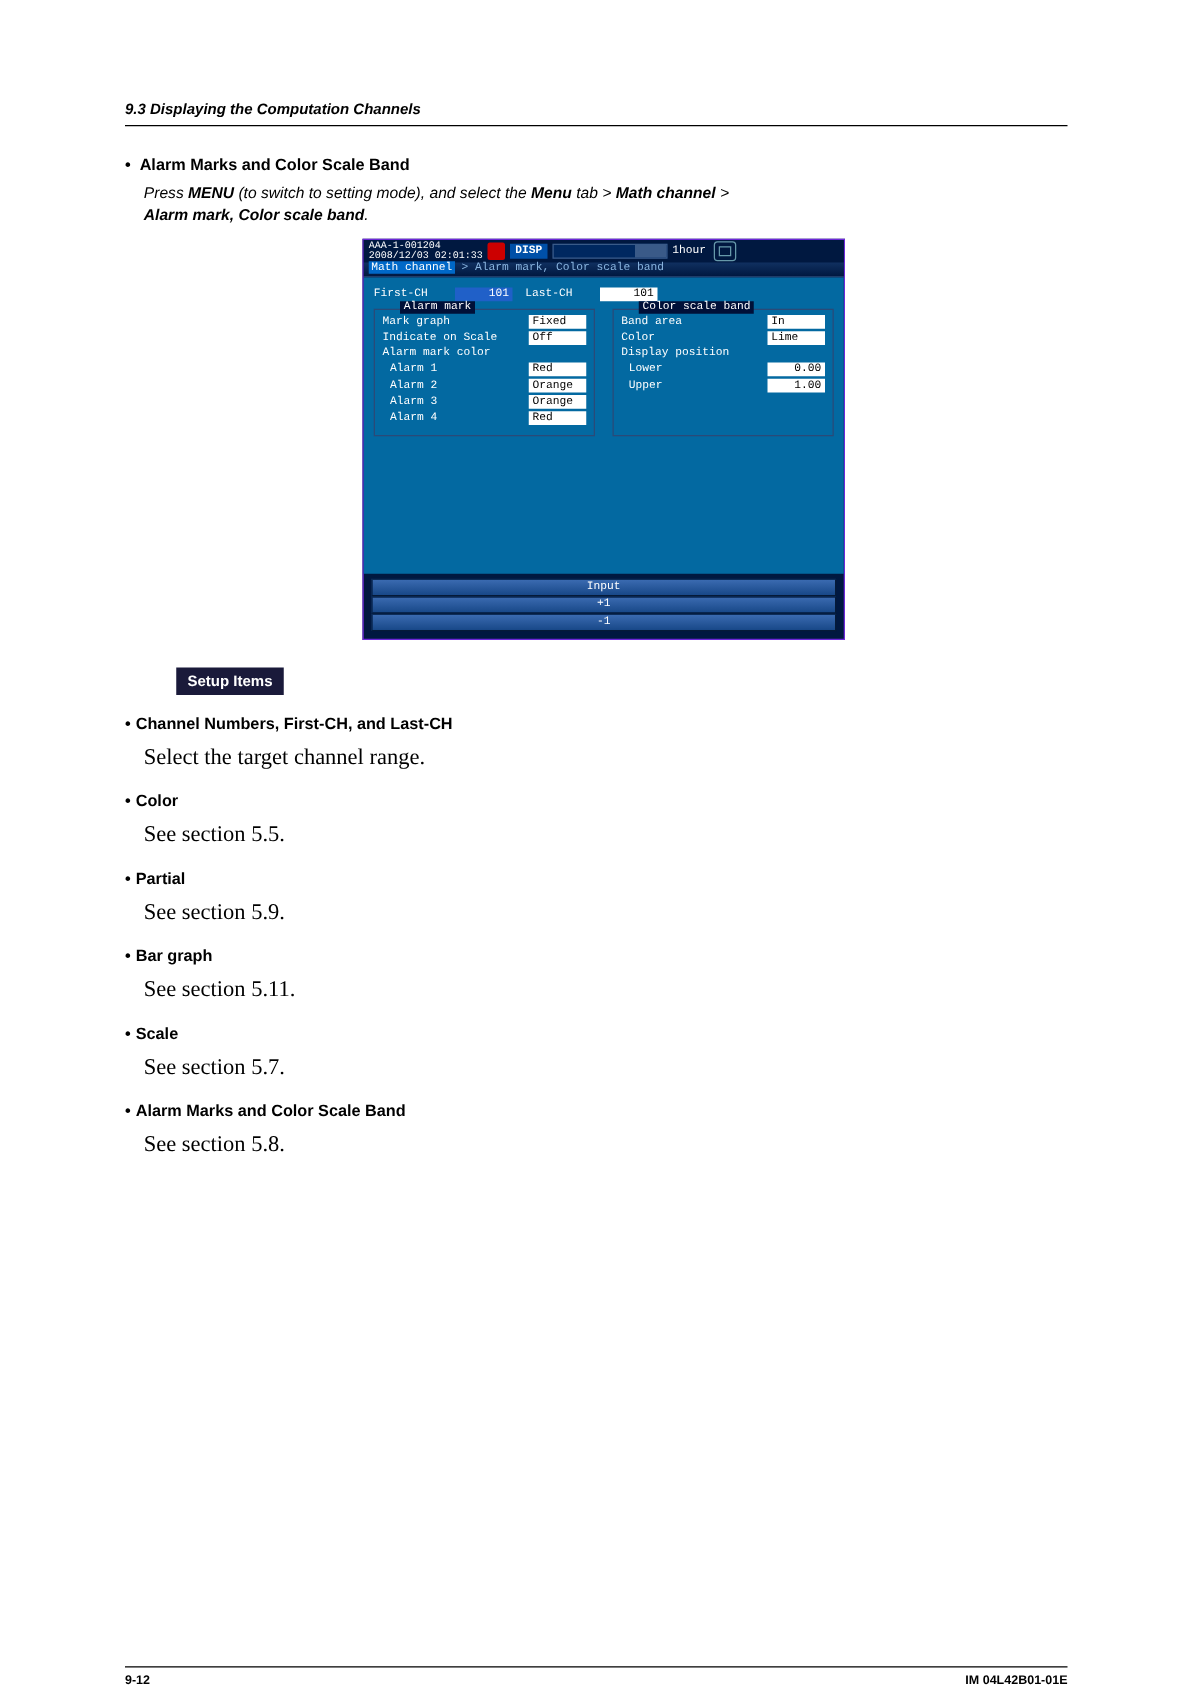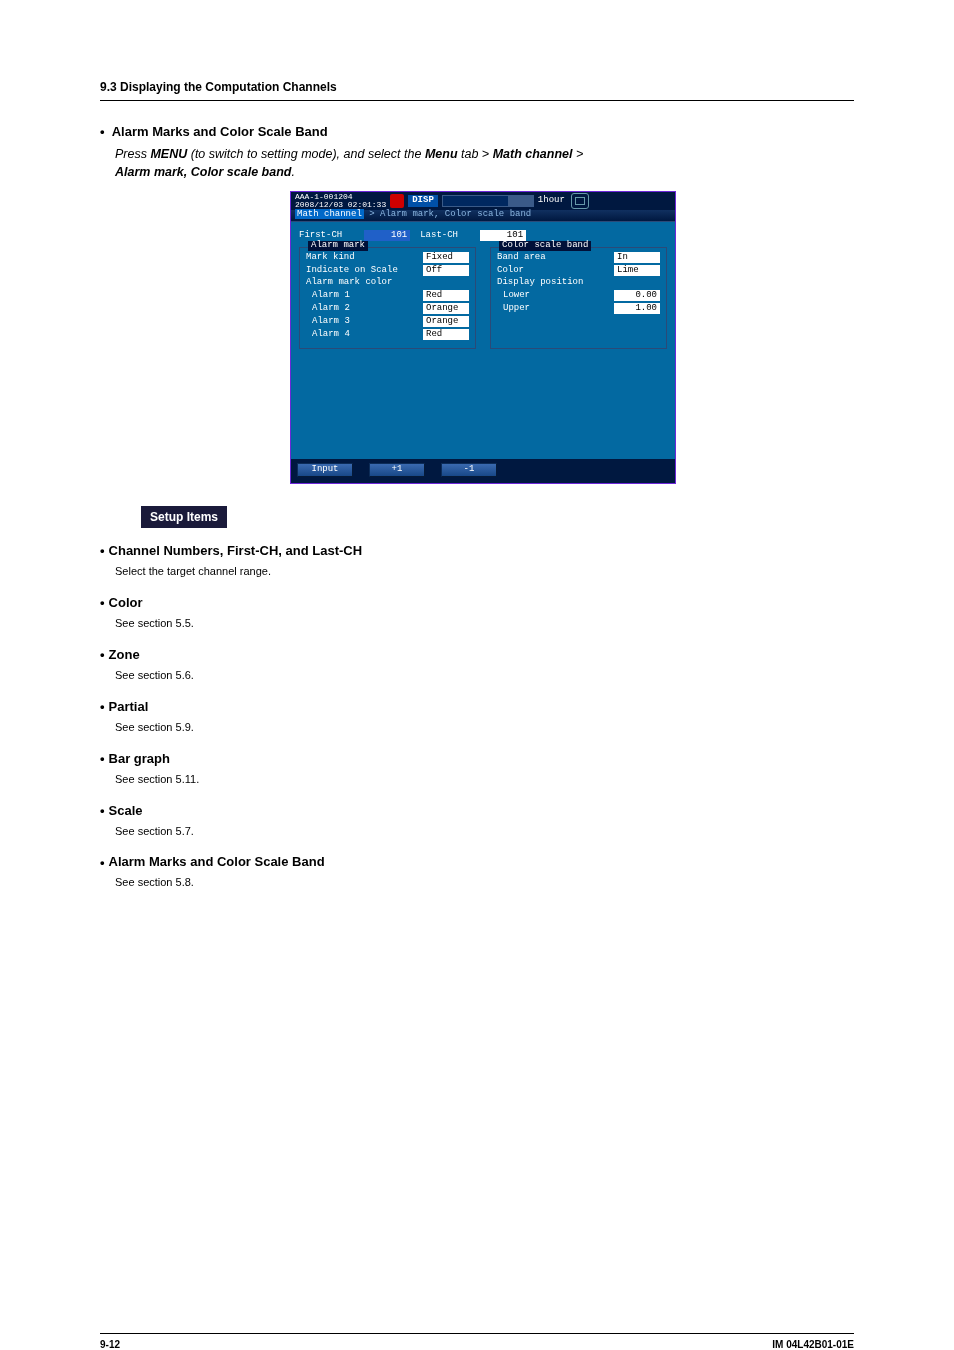--- a/index.html
+++ b/index.html
@@ -14,20 +14,21 @@
     padding: 80px 100px 40px 100px;
     min-height: 1270px;
     position: relative;
   }
   .section-header {
     font-size: 12px;
     font-weight: bold;
     padding-bottom: 6px;
     border-bottom: 1.5px solid #000;
     margin-bottom: 22px;
+    font-style: italic;
   }
   .content-block {
     font-size: 12.5px;
     line-height: 1.45;
   }
   .bullet-heading {
     font-weight: bold;
     font-size: 13px;
     margin-bottom: 3px;
   }
@@ -96,26 +97,26 @@
     background:#fff; color:#000; min-width:40px; height:11px; line-height:11px;
     padding:0 3px; font-size:9px; text-align:right; display:inline-block;
   }
   .ss-field.left{ text-align:left; }
   .ss-field.sel { background:#2060c8; color:#fff; text-align:right; }
   .ss-cols { display:flex; gap:14px; }
   .ss-group {
     border:1px solid #2a4a78; padding:4px 6px 6px 6px; position:relative; margin-top:2px;
   }
   .ss-group-title {
-    position:absolute; top:-7px; left:8px; background:#001038; padding:0 3px; font-size:9px; color:#fff;
+    position:absolute; top:-7px; left:20px; background:#001038; padding:0 3px; font-size:9px; color:#fff;
   }
   .ss-kv { display:flex; justify-content:space-between; align-items:center; margin-bottom:2px; gap:6px;}
   .ss-kv .ss-label{ white-space:nowrap; }
   .ss-spacer{ height:100px; }
-  .ss-btnbar { display:flex; gap:16px; padding:4px 6px 6px 6px; }
+  .ss-btnbar { display:flex; gap:0; padding:4px 6px 6px 6px;flex-direction:column; }
   .ss-btn {
     background: linear-gradient(#3a6ab0,#184888);
     border:1px solid #0c2c58;
     border-right-color:#051a38;
     border-bottom-color:#051a38;
     color:#fff;
     font-size:9px;
     padding:1px 10px;
     min-width:34px;
     text-align:center;
@@ -123,21 +124,21 @@
   .setup-label-row { margin-top: 22px; margin-bottom: 14px; padding-left: 41px; }
   .setup-label {
     display:inline-block;
     background: #1a1a3a;
     color: #fff;
     font-weight: bold;
     font-size: 12px;
     padding: 4px 9px;
   }
   .item-block { margin-bottom: 14px; }
-  .item-desc { margin-left: 15px; font-size: 11px; }
+  .item-desc { margin-left: 15px; font-size: 18px; font-family: Liberation Serif, serif; }
   .footer {
     position:absolute;
     bottom: 40px;
     left: 100px;
     right: 100px;
     border-top: 1px solid #000;
     padding-top: 5px;
     font-size: 10px;
     font-weight: bold;
     display:flex;
@@ -187,21 +188,21 @@
         <span style="width:10px;"></span>
         <span class="ss-label">Last-CH</span>
         <span style="width:22px;"></span>
         <span class="ss-field">101</span>
       </div>
 
       <div class="ss-cols">
         <div class="ss-group" style="flex:1;">
           <div class="ss-group-title">Alarm mark</div>
           <div class="ss-kv">
-              <span class="ss-label">Mark kind</span>
+              <span class="ss-label">Mark graph</span>
               <span class="ss-field left">Fixed</span>
             </div>
           <div class="ss-kv">
               <span class="ss-label">Indicate on Scale</span>
               <span class="ss-field left">Off</span>
             </div>
           <div class="ss-kv">
               <span class="ss-label">Alarm mark color</span>
               <span></span>
             </div>
@@ -262,24 +263,20 @@
   <div class="content-block">
     <div class="item-block">
       <div class="bullet-heading"><span class="bullet">•</span><span>Channel Numbers, First-CH, and Last-CH</span></div>
       <div class="item-desc">Select the target channel range.</div>
     </div>
     <div class="item-block">
       <div class="bullet-heading"><span class="bullet">•</span><span>Color</span></div>
       <div class="item-desc">See section 5.5.</div>
     </div>
     <div class="item-block">
-      <div class="bullet-heading"><span class="bullet">•</span><span>Zone</span></div>
-      <div class="item-desc">See section 5.6.</div>
-    </div>
-    <div class="item-block">
       <div class="bullet-heading"><span class="bullet">•</span><span>Partial</span></div>
       <div class="item-desc">See section 5.9.</div>
     </div>
     <div class="item-block">
       <div class="bullet-heading"><span class="bullet">•</span><span>Bar graph</span></div>
       <div class="item-desc">See section 5.11.</div>
     </div>
     <div class="item-block">
       <div class="bullet-heading"><span class="bullet">•</span><span>Scale</span></div>
       <div class="item-desc">See section 5.7.</div>

